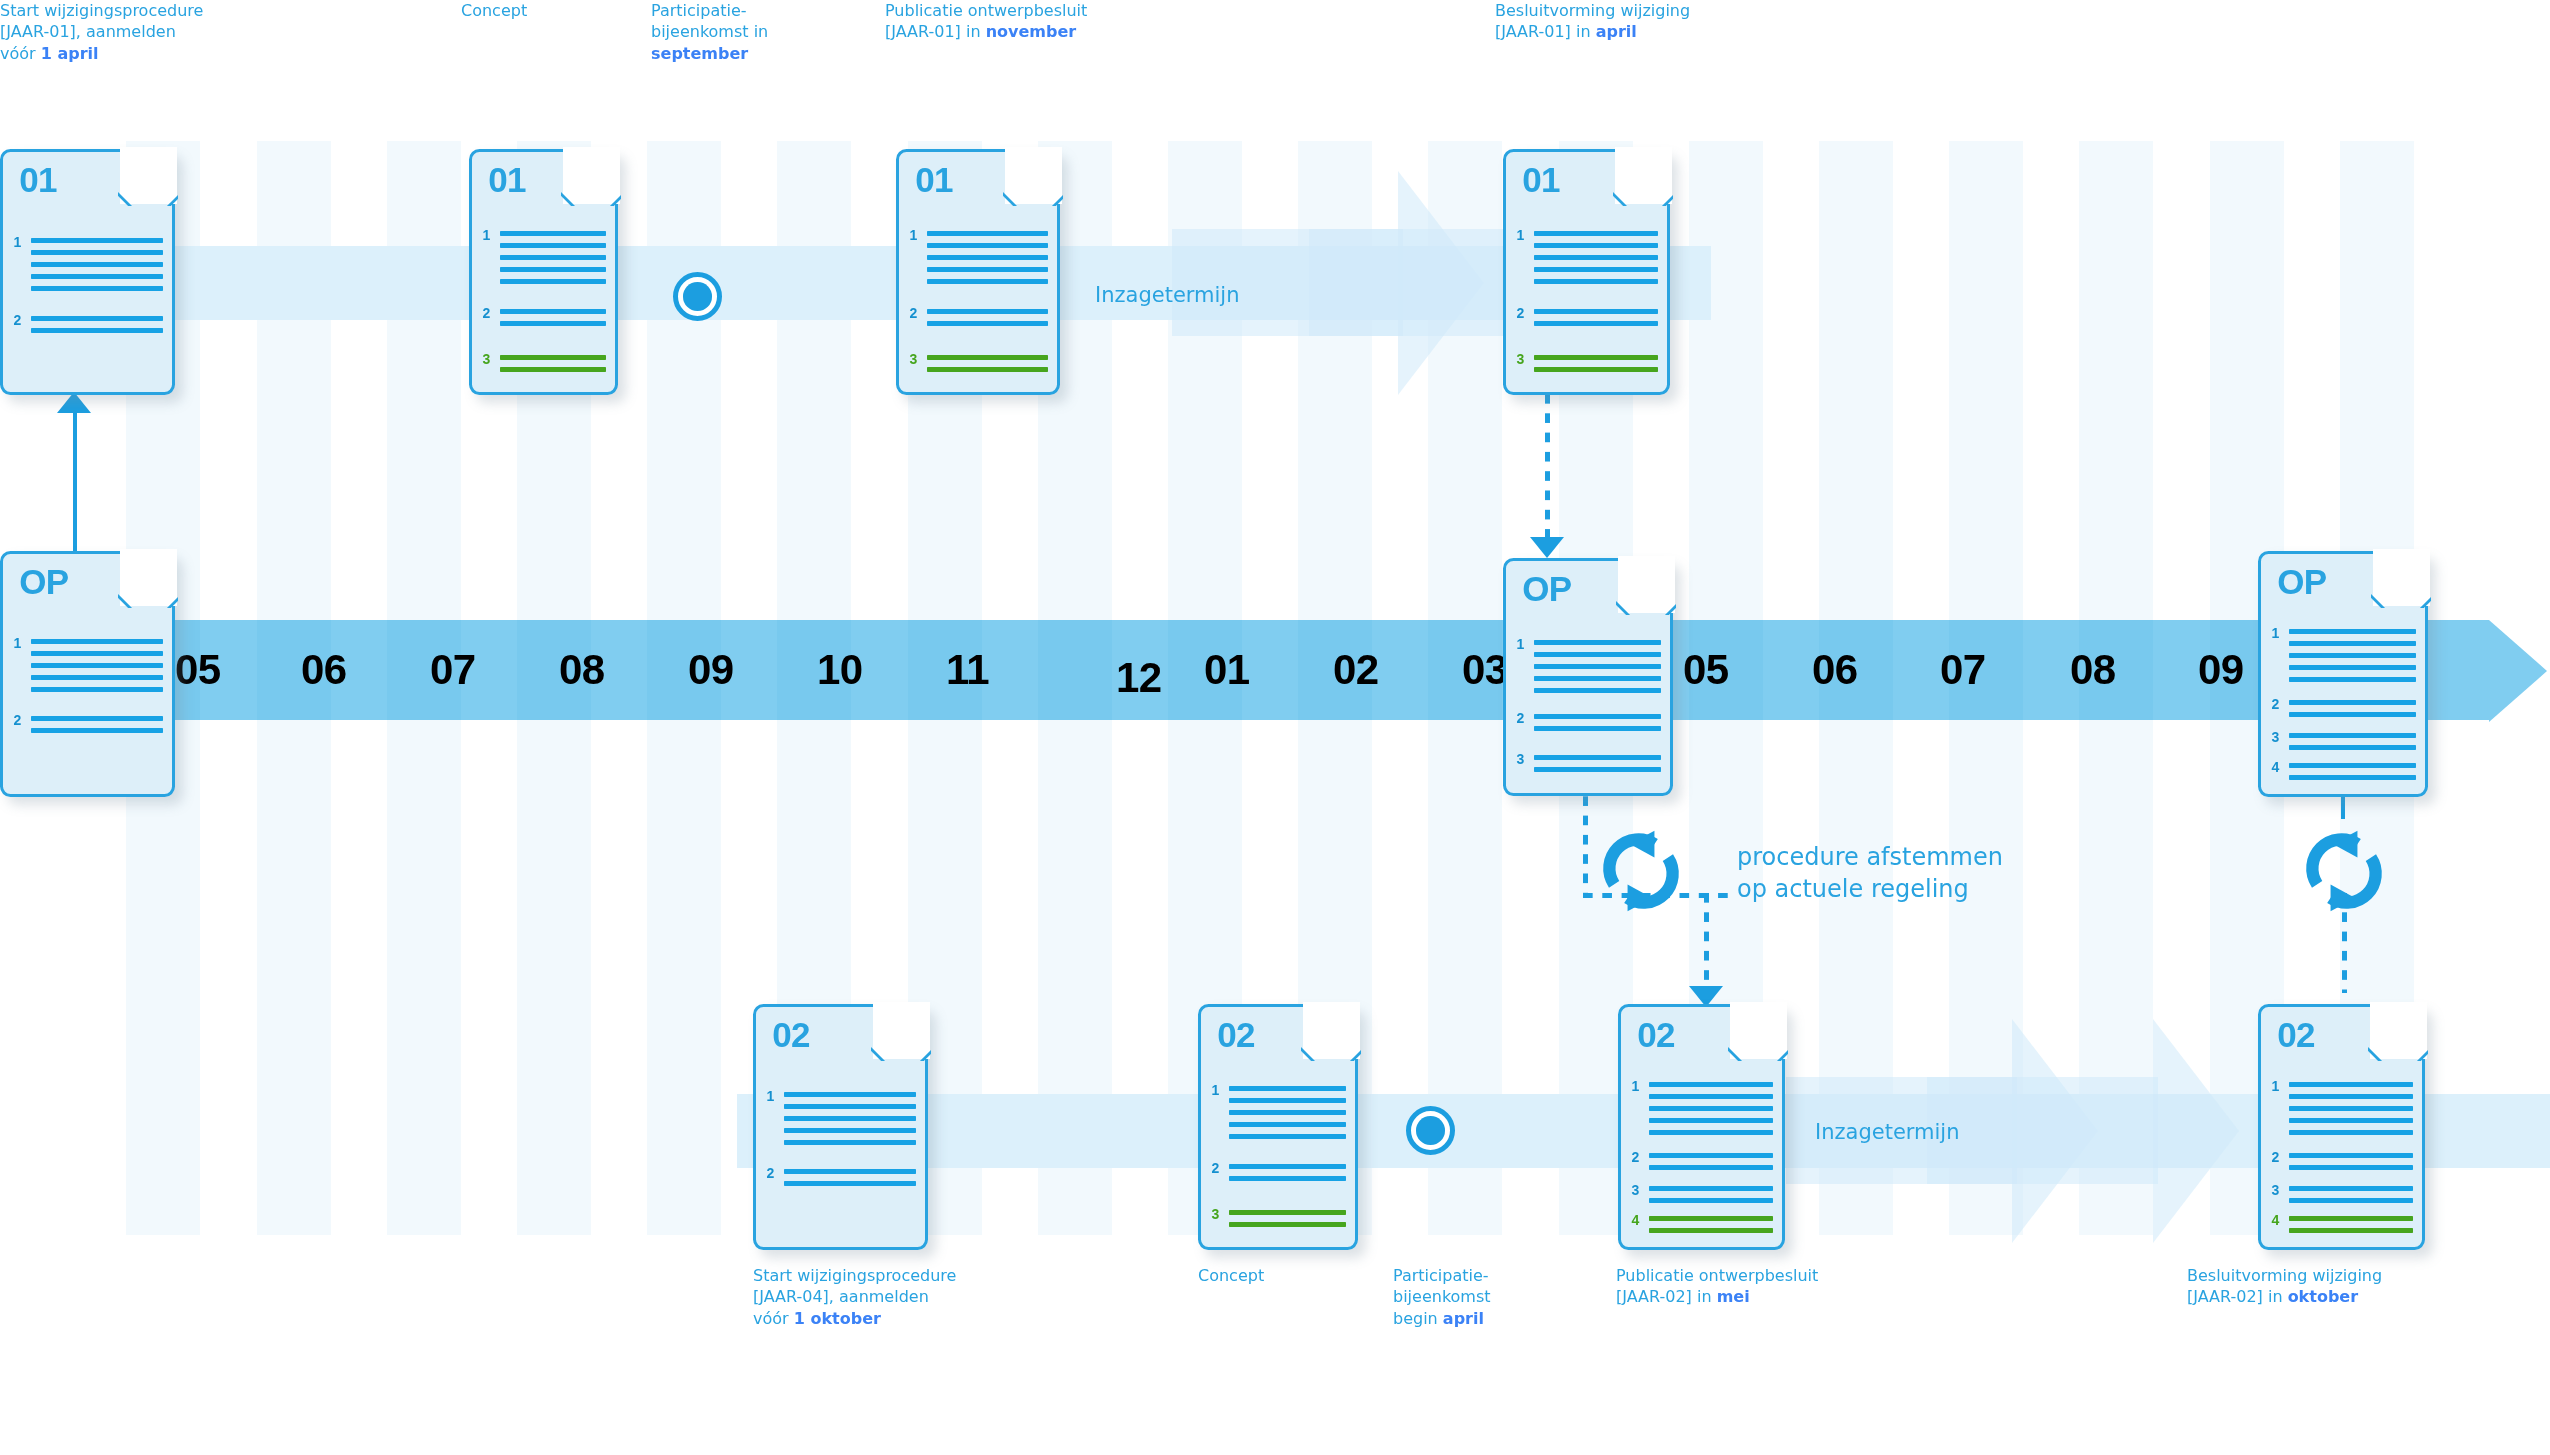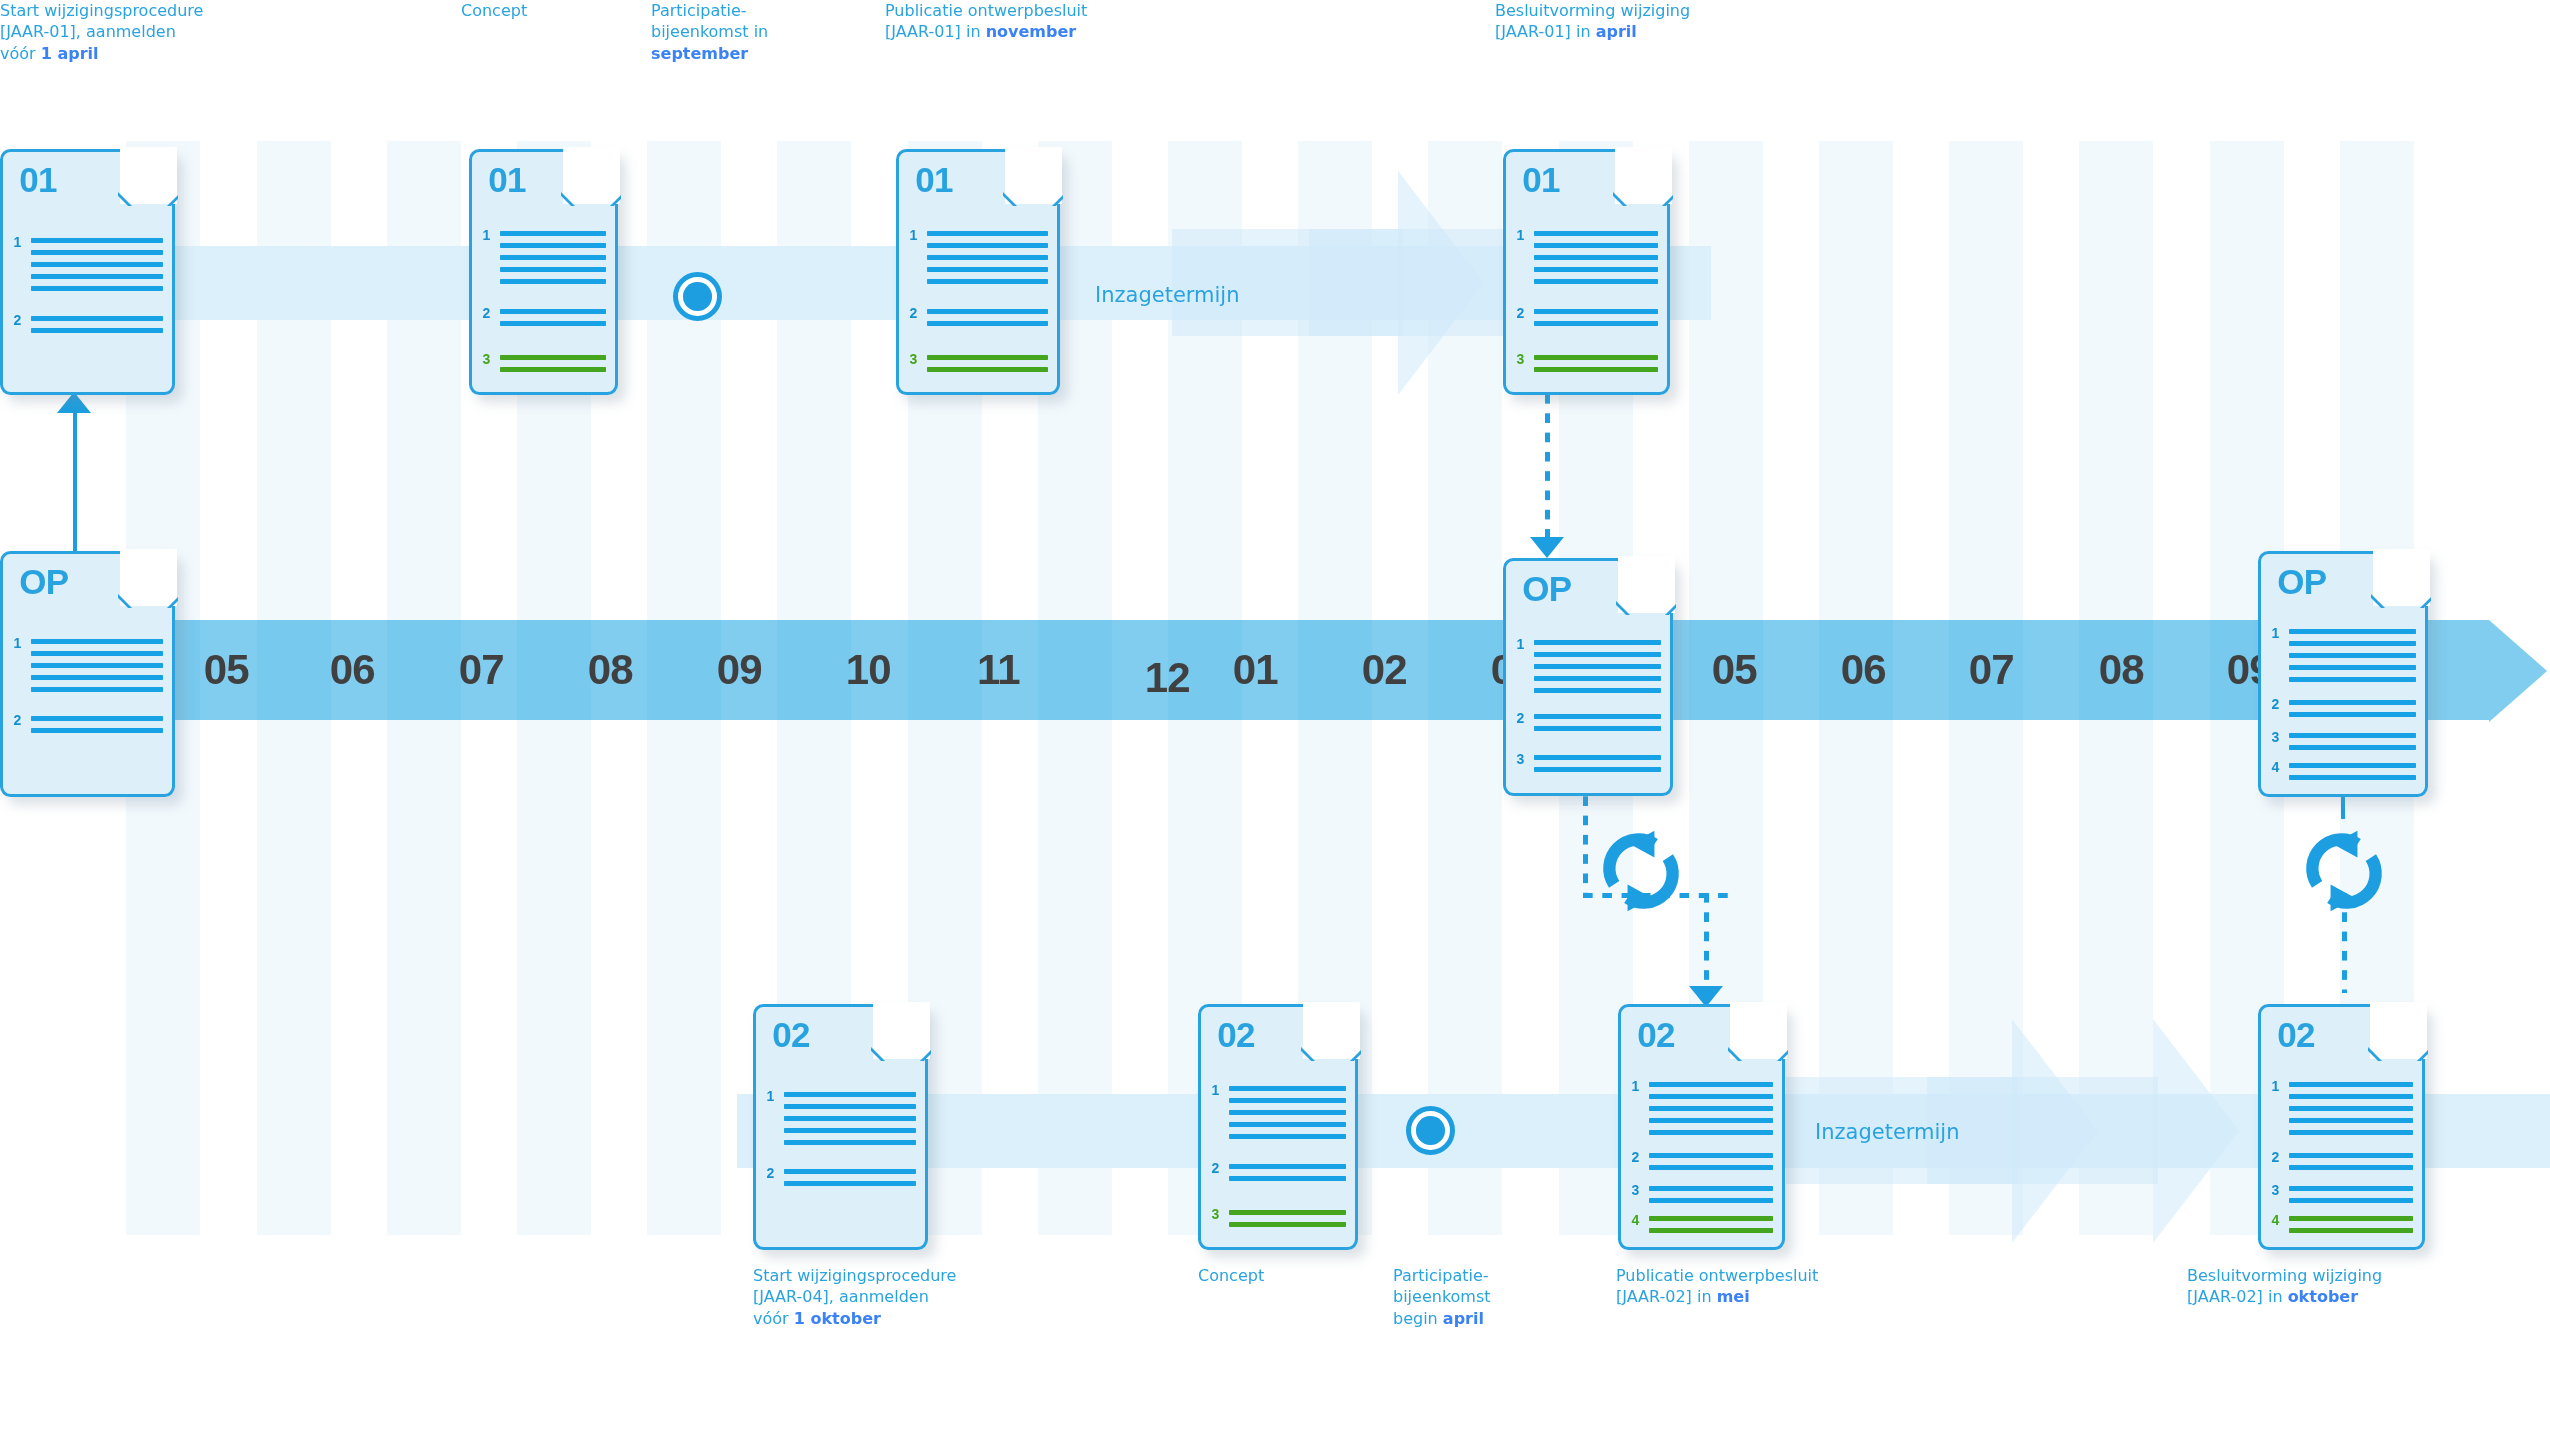--- a/index.html
+++ b/index.html
@@ -6,22 +6,22 @@
   body{width:2550px;height:1456px;position:relative;overflow:hidden;
        font-family:"Liberation Sans","DejaVu Sans",sans-serif;}
 
   #stage{position:absolute;left:0;top:0;width:2550px;height:1456px;}
 
   
   .colstripe{position:absolute;top:141px;height:1094px;background:#f2f9fd;}
 
   
   .tl-bar{position:absolute;background:#80cdf0;}
-  .tl-month{position:absolute;color:#404040;font-weight:bold;font-size:42px;
-            letter-spacing:-0.7px;text-align:right;line-height:1;}
+  .tl-month{position:absolute;color:#000000;font-weight:bold;font-size:42px;
+            letter-spacing:-0.7px;text-align:left;line-height:1;}
   .tl-head{position:absolute;width:0;height:0;border-top:51px solid transparent;
            border-bottom:51px solid transparent;border-left:58px solid #80cdf0;}
   .tl-shade{position:absolute;background:rgba(41,163,224,0.09);}
 
   
   .band{position:absolute;background:#dcf0fb;}
 
   
   .parrow{position:absolute;}
   .parrow .shaft{position:absolute;left:0;top:26%;height:48%;width:74%;background:#cfeafa;}
@@ -217,20 +217,24 @@
   </div>
 
   <div class="lbl" style="left:2187px;top:1265px;width:387px;">
     <span>Besluitvorming wijziging</span><br>
     <span>[JAAR-02] in </span><b>oktober</b>
   </div>
 
   <div class="inz" style="left:1095px;top:283px;">Inzagetermijn</div>
   <div class="inz" style="left:1815px;top:1120px;">Inzagetermijn</div>
 
+  <div class="note" style="left:1737px;top:841px;width:372px;">
+    <span>procedure afstemmen</span><br>
+    <span>op actuele regeling</span>
+  </div>
 
   <div class="vline" style="left:73px;top:413px;height:149px;"></div>
   <div class="up-tri" style="left:57px;top:392px;"></div>
 
   <div class="dots-v" style="left:1545px;top:394px;height:149px;"></div>
   <div class="down-tri" style="left:1530px;top:537px;"></div>
 
   <div class="dots-v" style="left:1583px;top:777px;height:119px;"></div>
   <div class="dots-h" style="left:1583px;top:893px;width:149px;"></div>
   <div class="dots-v" style="left:1704px;top:893px;height:100px;"></div>

